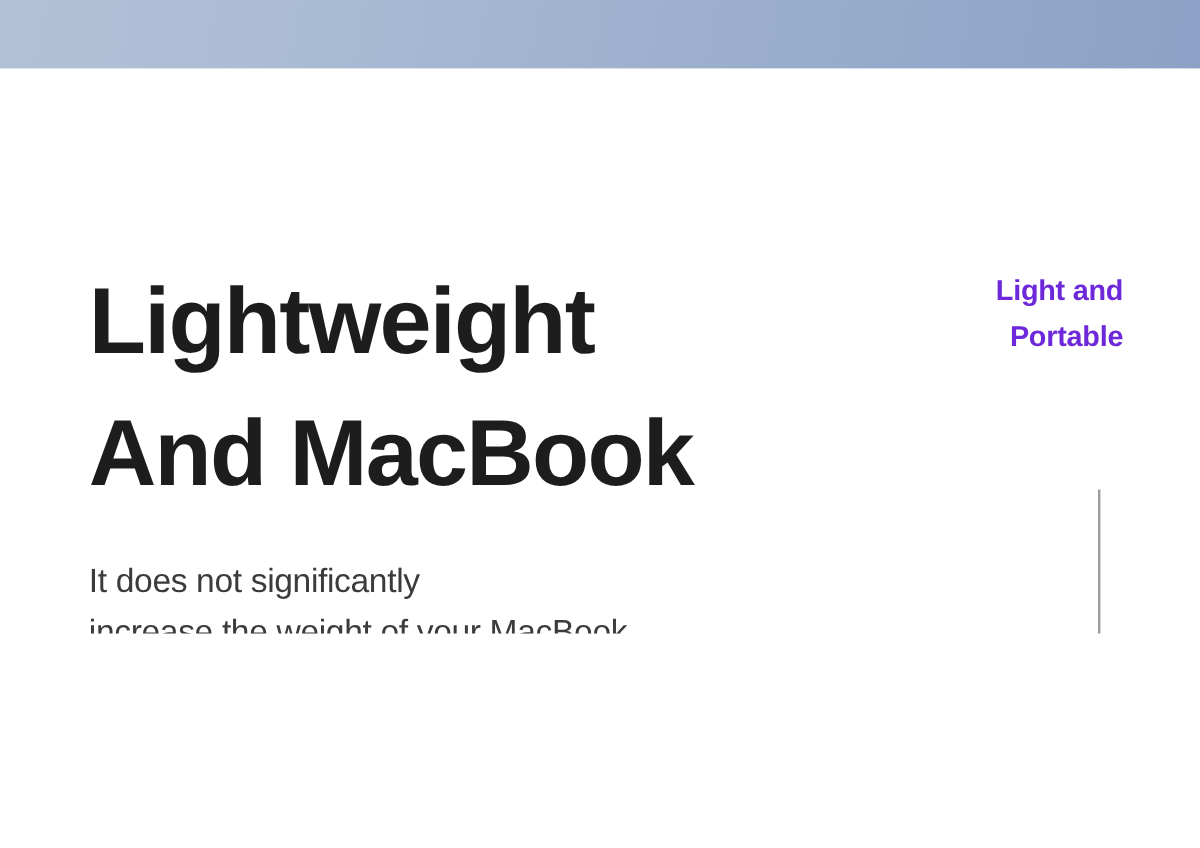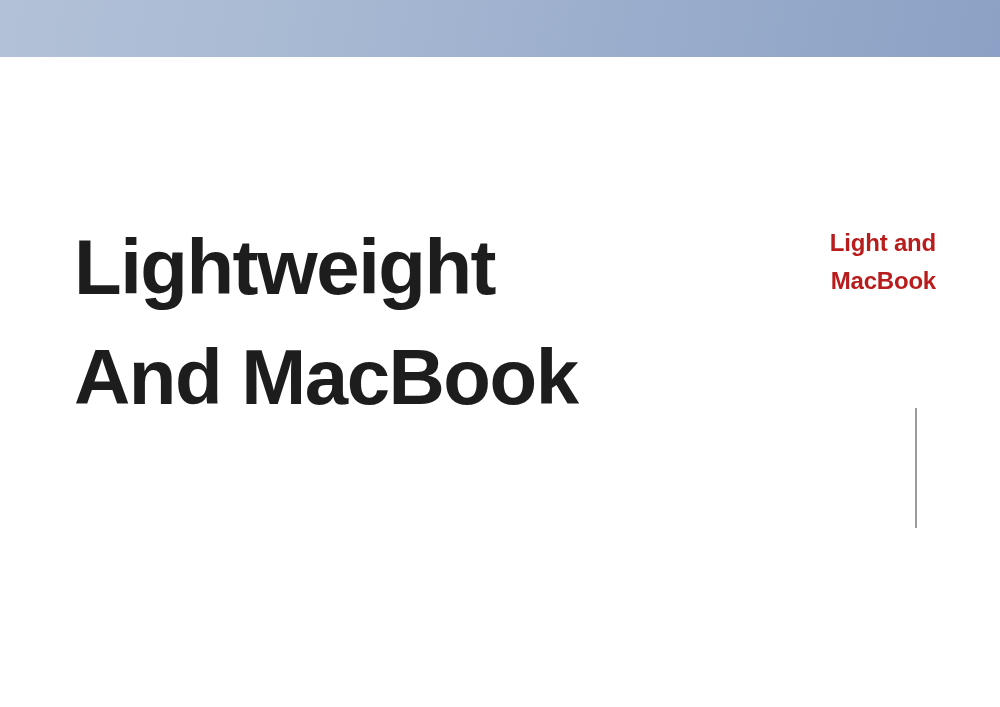--- a/index.html
+++ b/index.html
@@ -73,21 +73,21 @@
     width:240px;
     text-align:right;
   }
   .side-caption-line {
     display:block;
     font-family:"Liberation Sans", sans-serif;
     font-size:24px;
     line-height:38px;
     font-weight:bold;
     letter-spacing:-0.2px;
-    color:#b91c1c;
+    color:#6d28d9;
     white-space:nowrap;
   }
 
   
   .vrule {
     position:absolute;
     left:915px;
     top:408px;
     width:2px;
     height:123px;
@@ -179,24 +179,28 @@
 
 <div id="banner">
 
   <div class="top-band"></div>
 
   <div class="headline">
     <span class="headline-line">Lightweight</span>
     <span class="headline-line">And MacBook</span>
   </div>
 
+  <div class="subtitle">
+    <span class="subtitle-line">It does not significantly</span>
+    <span class="subtitle-line">increase the weight of your MacBook</span>
+  </div>
 
   <div class="side-caption">
     <span class="side-caption-line">Light and</span>
-    <span class="side-caption-line">MacBook</span>
+    <span class="side-caption-line">Portable</span>
   </div>
 
   <div class="vrule"></div>
 
   <div class="photo-panel">
     <div class="photo-bg"></div>
     <div class="fabric"></div>
     <div class="fabric-weave"></div>
     <div class="fold fold-a"></div>
     <div class="fold fold-b"></div>

